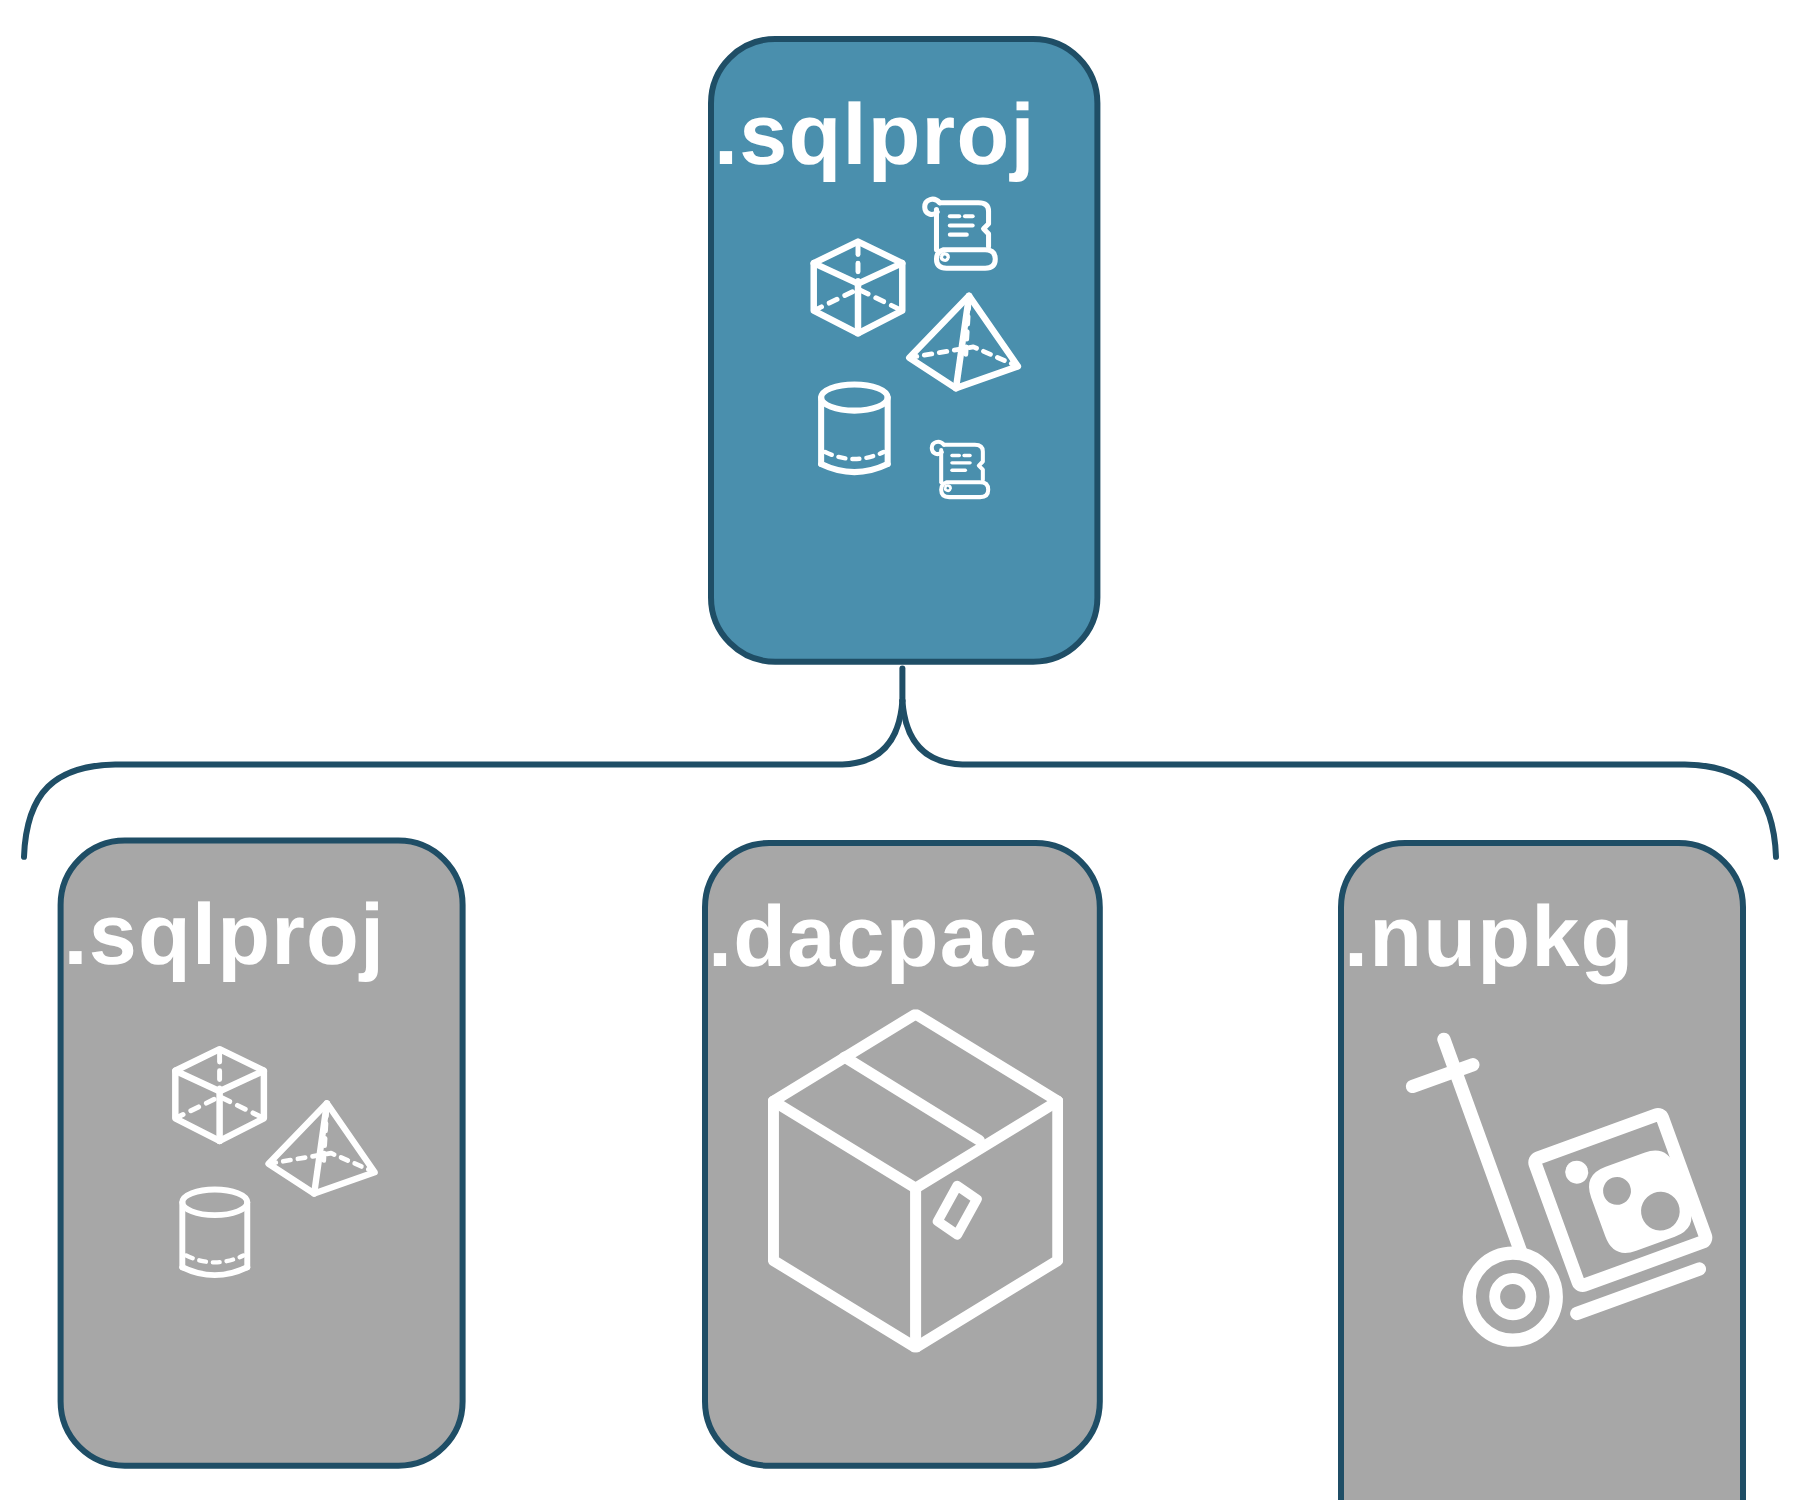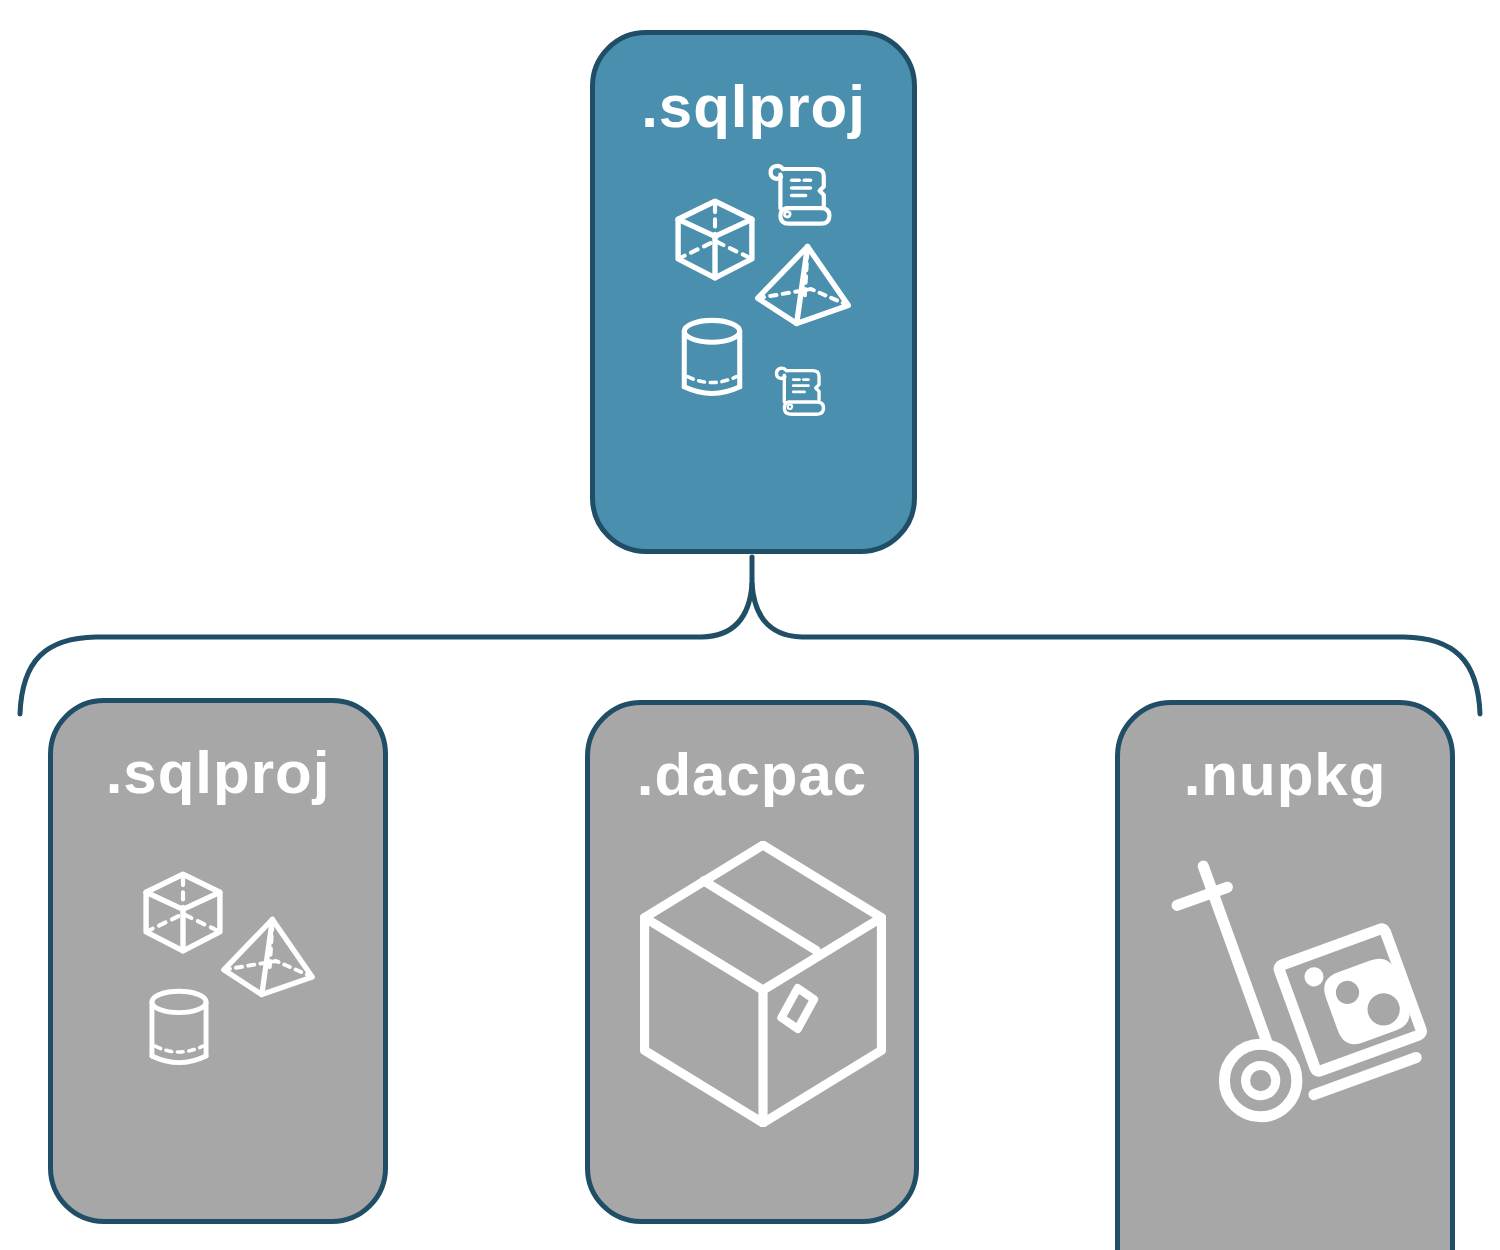--- a/index.html
+++ b/index.html
@@ -7,22 +7,22 @@
     position:relative; width:1500px; height:1250px; background:#ffffff;
     font-family:"Liberation Sans", sans-serif; overflow:hidden;
   }
   .node {
     position:absolute; box-sizing:border-box;
     border:5px solid #1F4E66; border-radius:56px;
   }
   .node--root { background:#4A8FAD; }
   .node--child { background:#A7A7A7; }
   .node__title {
-    text-align:center; font-weight:bold; color:#ffffff;
-    font-size:60px; letter-spacing:1px; line-height:1;
+    text-align:left; font-weight:bold; color:#ffffff;
+    font-size:72px; letter-spacing:1px; line-height:1;
   }
   .node--root .node__title { margin-top:42px; }
   .node--child .node__title { margin-top:40px; }
   .icon { position:absolute; color:#ffffff; }
   .connector-svg { position:absolute; left:0; top:0; }
   .edge-label {
     position:absolute; left:802px; top:574px;
     font-weight:bold; font-size:46px; color:#1D4E6E; line-height:1;
     white-space:nowrap;
   }

